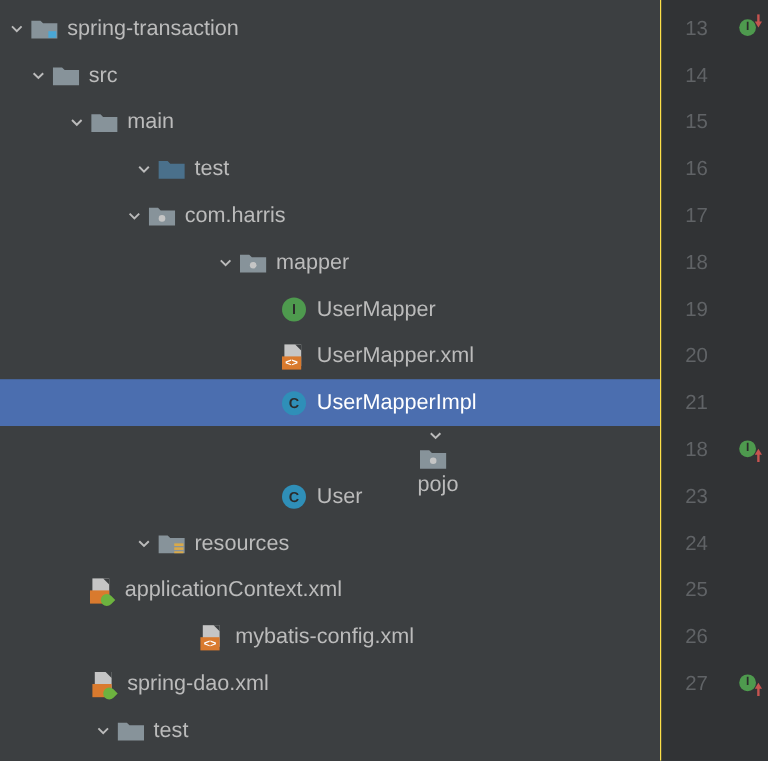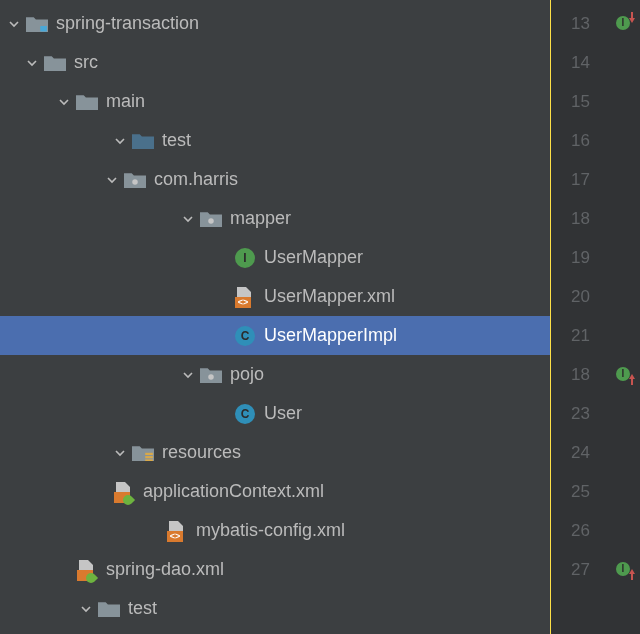--- a/index.html
+++ b/index.html
@@ -283,21 +283,21 @@
     <span class="label">UserMapper.xml</span>
   </div>
 
   <div class="tree-row selected" style="padding-left:234px;">
     <span class="icon">
         <span class="circle-icon circle-c">C</span>
       </span>
     <span class="label">UserMapperImpl</span>
   </div>
 
-  <div class="tree-row" style="padding-left:180px;">
+  <div class="tree-row" style="padding-left:180px;flex-direction:column;">
     <span class="chevron">
         <svg viewBox="0 0 10 10">
           <path d="M1 3 L5 7 L9 3" stroke="#bbbbbb" stroke-width="1.6" fill="none"></path>
         </svg>
       </span>
     <span class="icon">
         <svg viewBox="0 0 20 16">
           <path class="folder-open" d="M0 2 h7 l2 2 h11 v12 h-20 z"></path>
           <circle class="pkg-dot" cx="10" cy="10" r="2.5" fill="#3c3f41"></circle>
         </svg>
@@ -322,21 +322,21 @@
         <svg viewBox="0 0 20 16">
           <path class="folder-res" d="M0 2 h7 l2 2 h11 v12 h-20 z"></path>
           <rect class="res-stripes" x="12" y="8" width="7" height="2"></rect>
           <rect class="res-stripes" x="12" y="11" width="7" height="2"></rect>
           <rect class="res-stripes" x="12" y="14" width="7" height="2"></rect>
         </svg>
       </span>
     <span class="label">resources</span>
   </div>
 
-  <div class="tree-row" style="padding-left:113px;">
+  <div class="tree-row" style="padding-left:74px;">
     <span class="icon">
         <span class="xml-icon spring">
           <span class="page"></span>
           <span class="leaf"></span>
         </span>
       </span>
     <span class="label">applicationContext.xml</span>
   </div>
 
   <div class="tree-row" style="padding-left:166px;">

